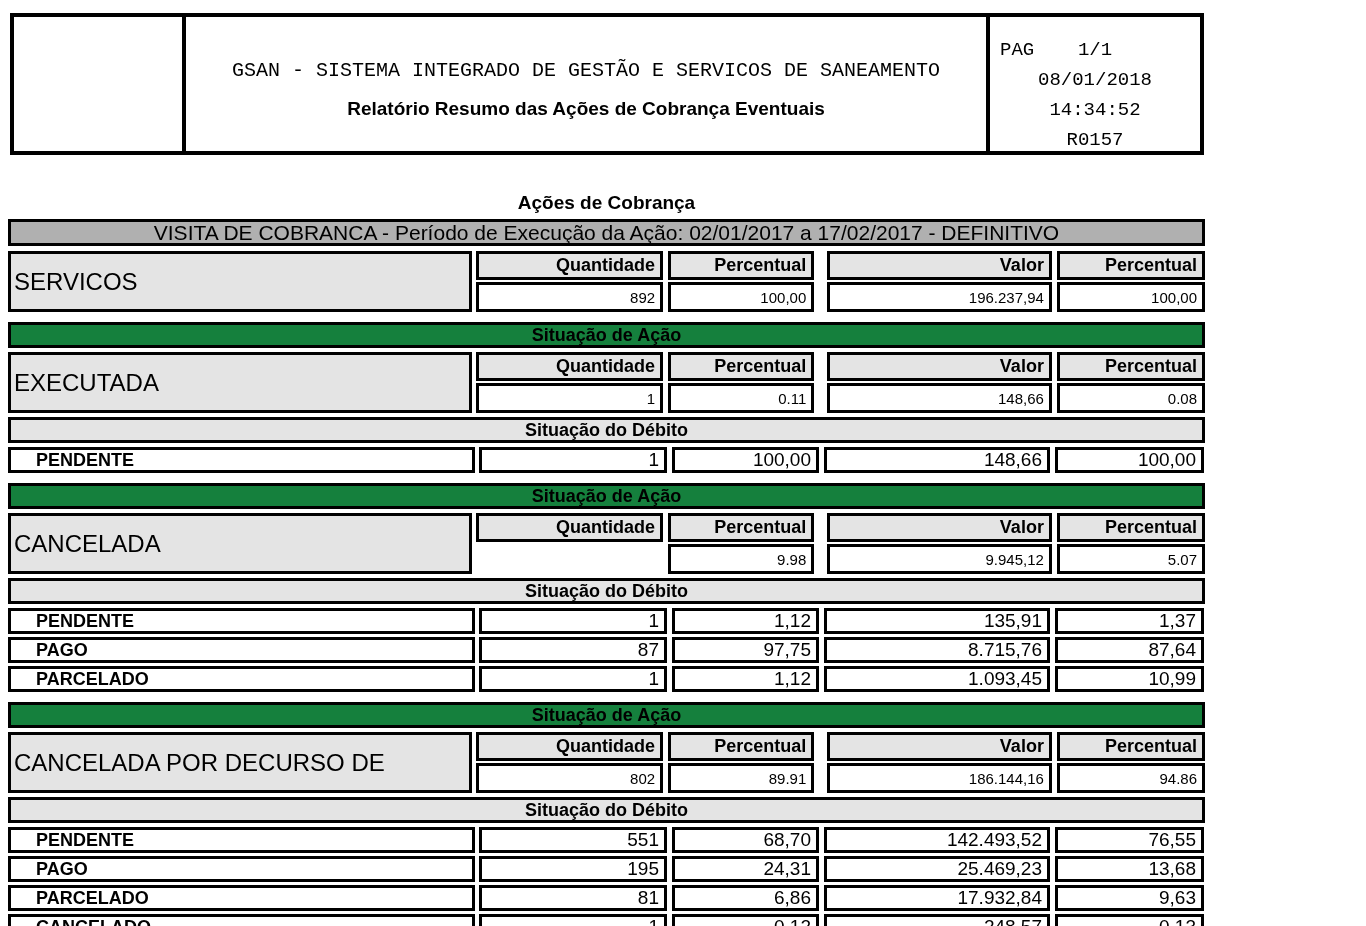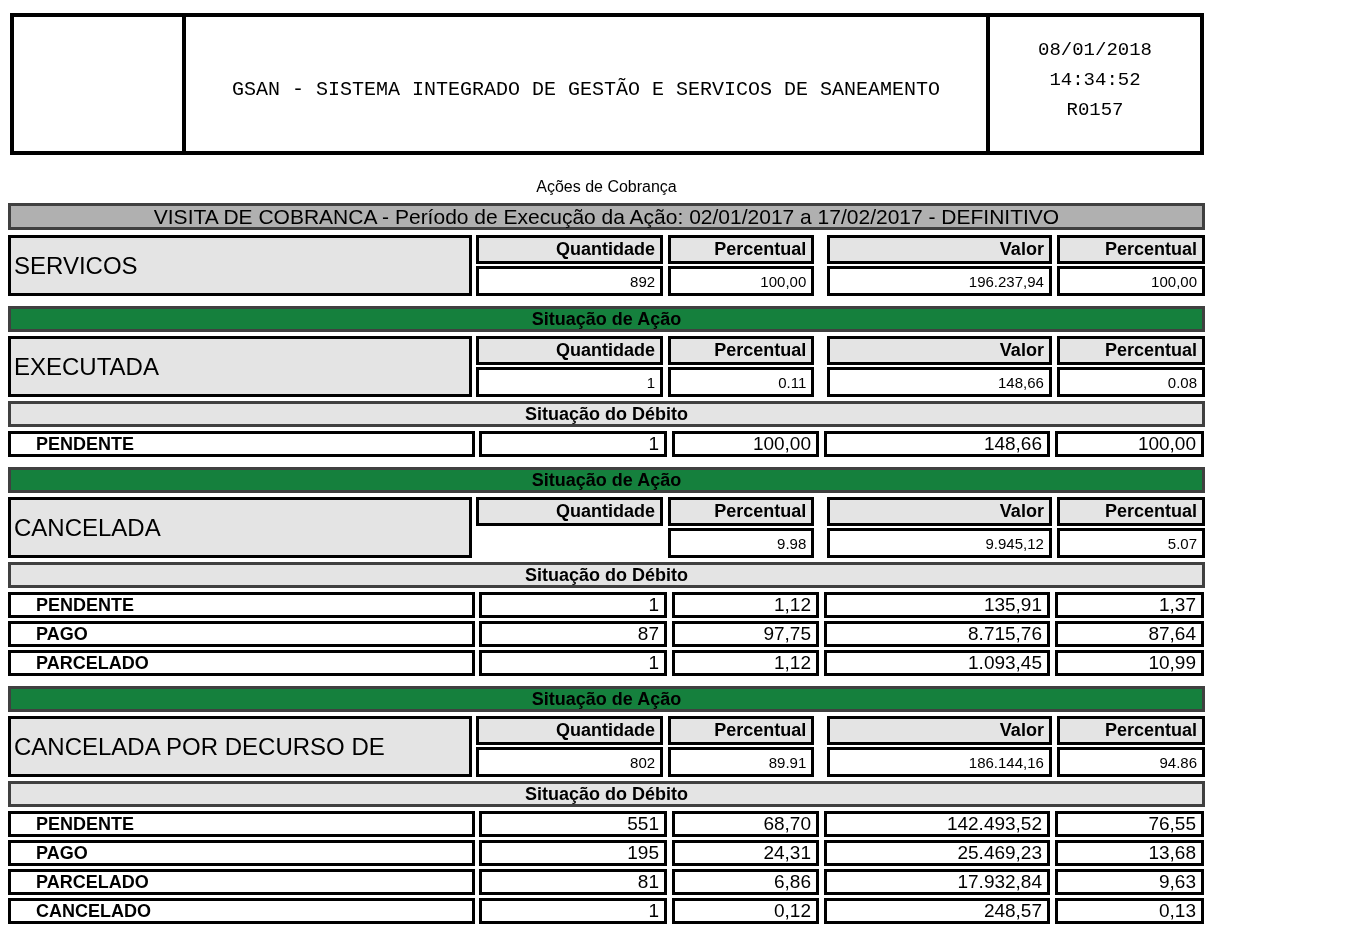--- a/index.html
+++ b/index.html
@@ -25,24 +25,24 @@
   .hdr-rep{font-size:19px;font-weight:bold;white-space:nowrap;}
   .hdr-info{
     width:210px;box-sizing:border-box;padding-top:18px;
     font-family:"Liberation Mono", monospace;font-size:19px;
   }
   .hdr-info .line{height:30px;line-height:30px;text-align:center;position:relative;}
   .pag-label{position:absolute;left:10px;top:0;}
 
   
   .table-area{position:absolute;left:8px;top:170px;width:1197px;}
-  .rpt-title{text-align:center;font-size:16px;font-weight:normal;margin-top:6px;height:21px;line-height:21px;}
+  .rpt-title{text-align:center;font-size:19px;font-weight:bold;margin-top:22px;height:21px;line-height:21px;}
 
   .bar{
-    box-sizing:border-box;border:3px solid #404040;height:26px;
+    box-sizing:border-box;border:3px solid #000000;height:26px;
     display:flex;align-items:center;justify-content:center;white-space:nowrap;
   }
   .bar.period{background:#b0b0b0;font-size:21px;font-weight:normal;margin-top:6px;height:27px;}
   .bar.dark{background:#15803d;font-weight:bold;font-size:18px;margin-top:10px;}
   .bar.light{background:#e4e4e4;font-weight:bold;font-size:18px;margin-top:4px;}
 
   .section{display:flex;height:61px;margin-top:4px;}
   .section.first{margin-top:5px;}
   .sec-label{
     box-sizing:border-box;width:467px;border:3px solid #000;background:#e4e4e4;
@@ -75,22 +75,27 @@
 </style>
 </head>
 <body>
 
 <div class="page">
 
   <div class="hdr-box">
     <div class="hdr-logo"></div>
     <div class="hdr-center">
       <div class="hdr-sys">GSAN - SISTEMA INTEGRADO DE GESTÃO E SERVICOS DE SANEAMENTO</div>
+      <div class="hdr-rep">Relatório Resumo das Ações de Cobrança Eventuais</div>
     </div>
     <div class="hdr-info">
+      <div class="line">
+        <span class="pag-label">PAG</span>
+        <span>1/1</span>
+      </div>
       <div class="line">08/01/2018</div>
       <div class="line">14:34:52</div>
       <div class="line">R0157</div>
     </div>
   </div>
 
   <div class="table-area">
 
     <div class="rpt-title">Ações de Cobrança</div>
 

